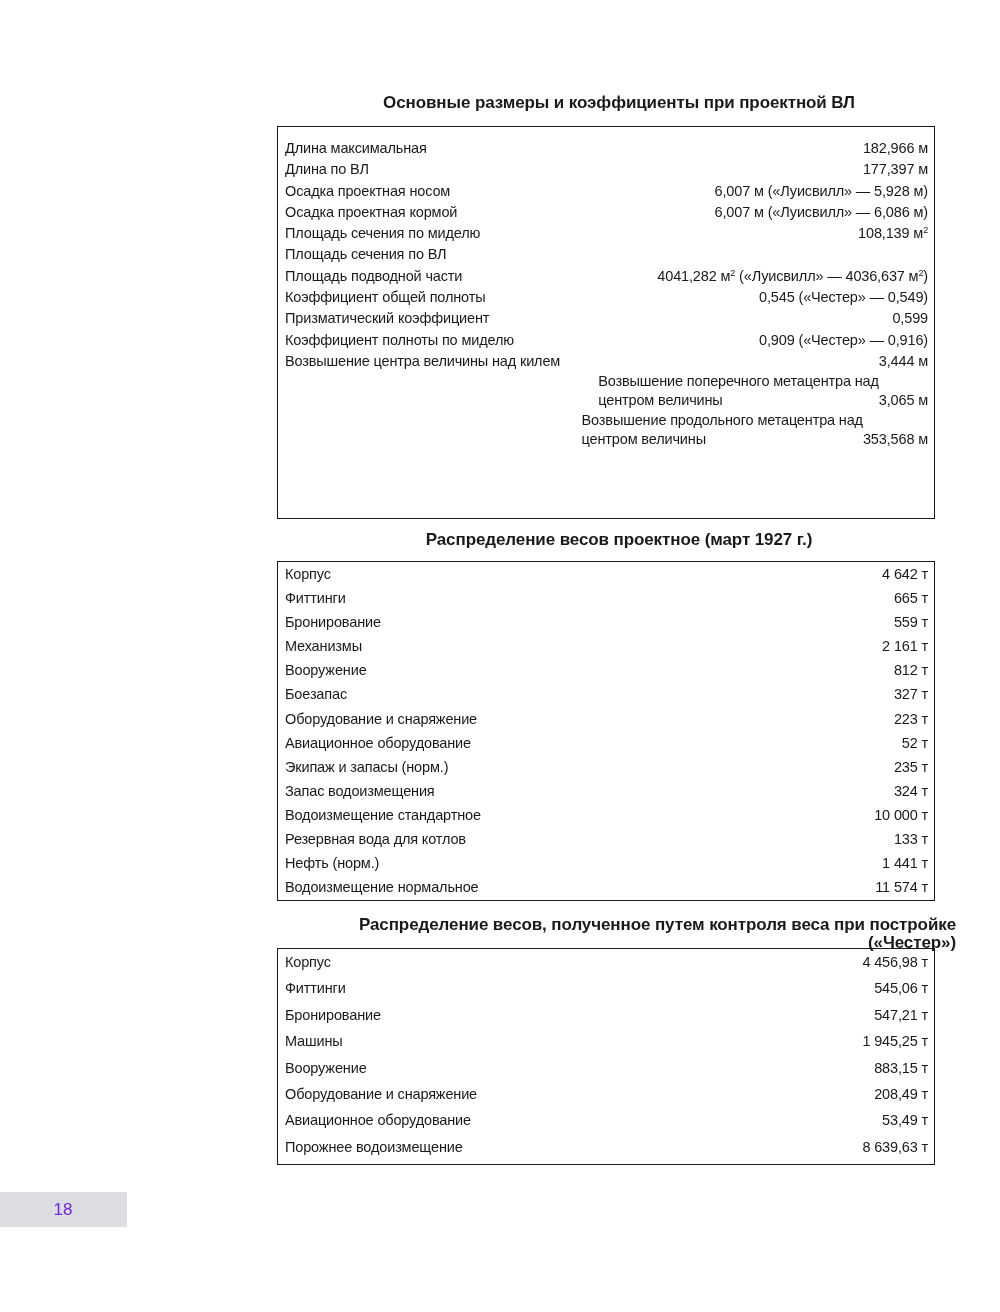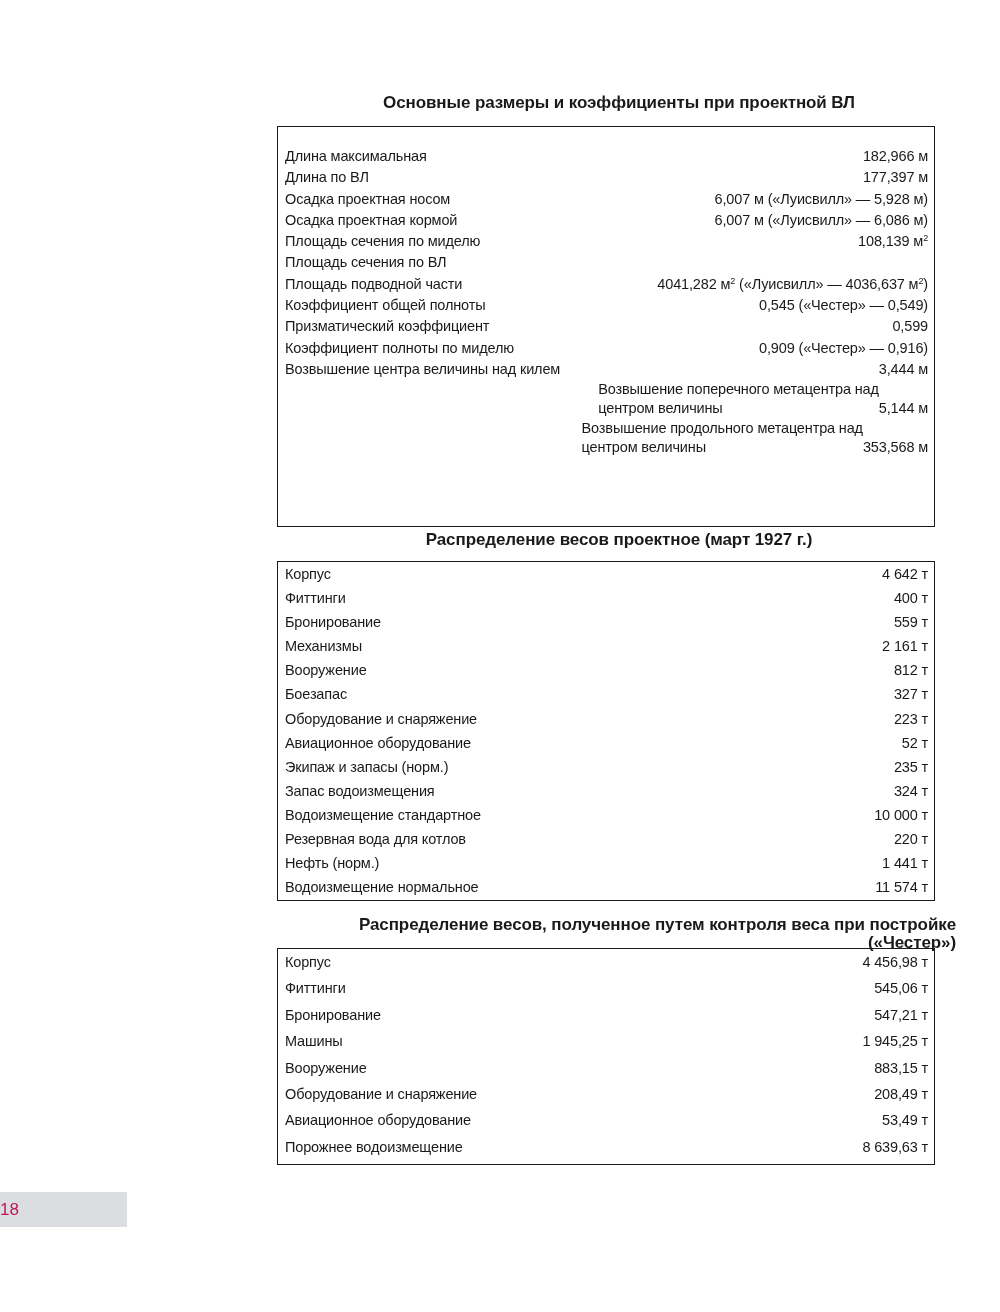--- a/index.html
+++ b/index.html
@@ -52,40 +52,40 @@
     }
     .row .value {
       text-align: right;
       white-space: nowrap;
     }
     sup {
       font-size: 9px;
       vertical-align: 5px;
       line-height: 0;
     }
-    #t1 { top: 126px; height: 380px; padding-top: 19px; }
+    #t1 { top: 126px; height: 380px; padding-top: 11px; }
     #t1 .row { line-height: 21.3px; }
     #t1 .row.two-line { line-height: 19.2px; justify-content: flex-end; }
     #t2 { top: 561px; height: 338px; padding-top: 0px; }
     #t2 .row { line-height: 24.1px; }
     #t3 { top: 948px; height: 215px; padding-top: 0px; }
     #t3 .row { line-height: 26.4px; }
     .page-tab {
       position: absolute;
       left: 0;
       top: 1192px;
       width: 127px;
       height: 35px;
       background: #dcdde0;
       box-sizing: border-box;
       padding-right: 1px;
-      text-align: left;
+      text-align: center;
       line-height: 35px;
       font-size: 17px;
-      color: #be185d;
+      color: #6d28d9;
     }
   </style>
 </head>
 <body>
 
 <div class="section-title" style="top: 94px;">Основные размеры и коэффициенты при проектной ВЛ</div>
 <div class="table-box" id="t1">
   <div class="row">
       <span class="label">Длина максимальная</span>
       <span class="value">182,966 м</span>
@@ -125,38 +125,38 @@
       <span class="label">Коэффициент полноты по миделю</span>
       <span class="value">0,909 («Честер» —  0,916)</span>
     </div>
   <div class="row">
       <span class="label">Возвышение центра величины над килем</span>
       <span class="value">3,444 м</span>
     </div>
   <div class="row two-line">
       <span class="label">Возвышение поперечного метацентра над
 центром величины</span>
-      <span class="value">5,144 м</span>
+      <span class="value">3,065 м</span>
     </div>
   <div class="row two-line">
       <span class="label">Возвышение продольного метацентра над
 центром величины</span>
       <span class="value">353,568 м</span>
     </div>
 </div>
 
 <div class="section-title" style="top: 531px;">Распределение весов проектное (март 1927 г.)</div>
 <div class="table-box" id="t2">
   <div class="row">
       <span class="label">Корпус</span>
       <span class="value">4 642 т</span>
     </div>
   <div class="row">
       <span class="label">Фиттинги</span>
-      <span class="value">400 т</span>
+      <span class="value">665 т</span>
     </div>
   <div class="row">
       <span class="label">Бронирование</span>
       <span class="value">559 т</span>
     </div>
   <div class="row">
       <span class="label">Механизмы</span>
       <span class="value">2 161 т</span>
     </div>
   <div class="row">
@@ -182,21 +182,21 @@
   <div class="row">
       <span class="label">Запас водоизмещения</span>
       <span class="value">324 т</span>
     </div>
   <div class="row">
       <span class="label">Водоизмещение стандартное</span>
       <span class="value">10 000 т</span>
     </div>
   <div class="row">
       <span class="label">Резервная вода для котлов</span>
-      <span class="value">220 т</span>
+      <span class="value">133 т</span>
     </div>
   <div class="row">
       <span class="label">Нефть (норм.)</span>
       <span class="value">1 441 т</span>
     </div>
   <div class="row">
       <span class="label">Водоизмещение нормальное</span>
       <span class="value">11 574 т</span>
     </div>
 </div>

